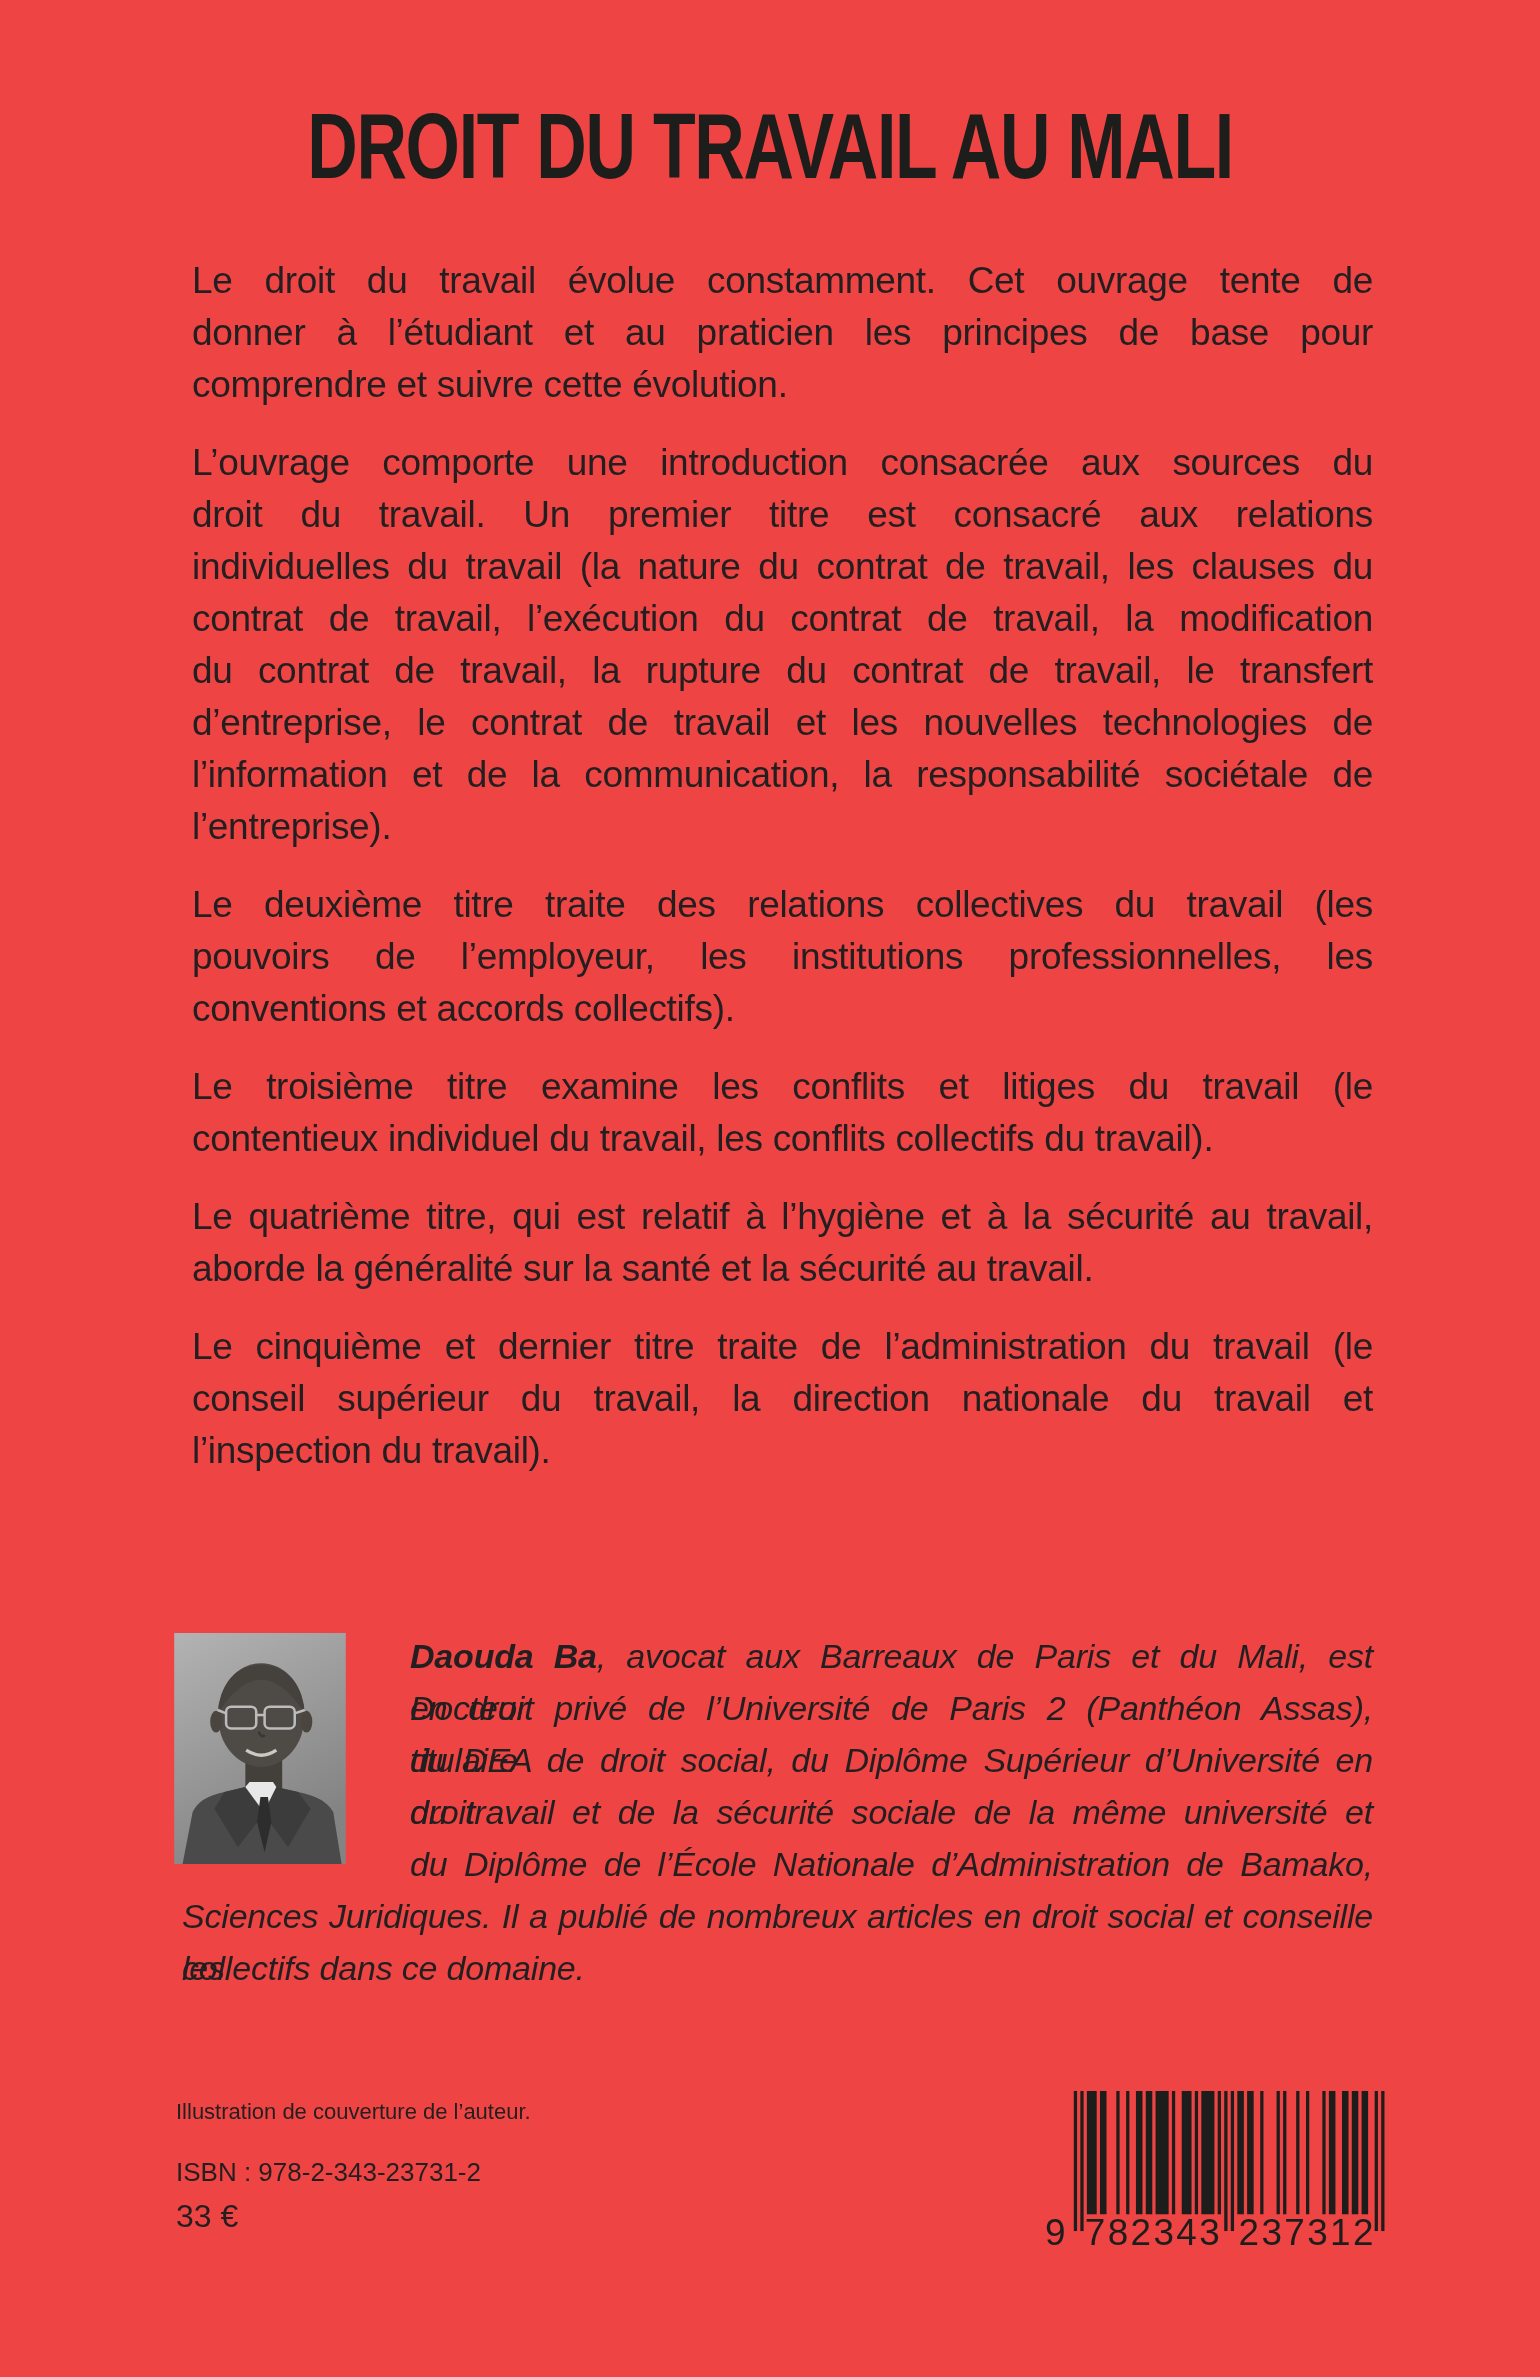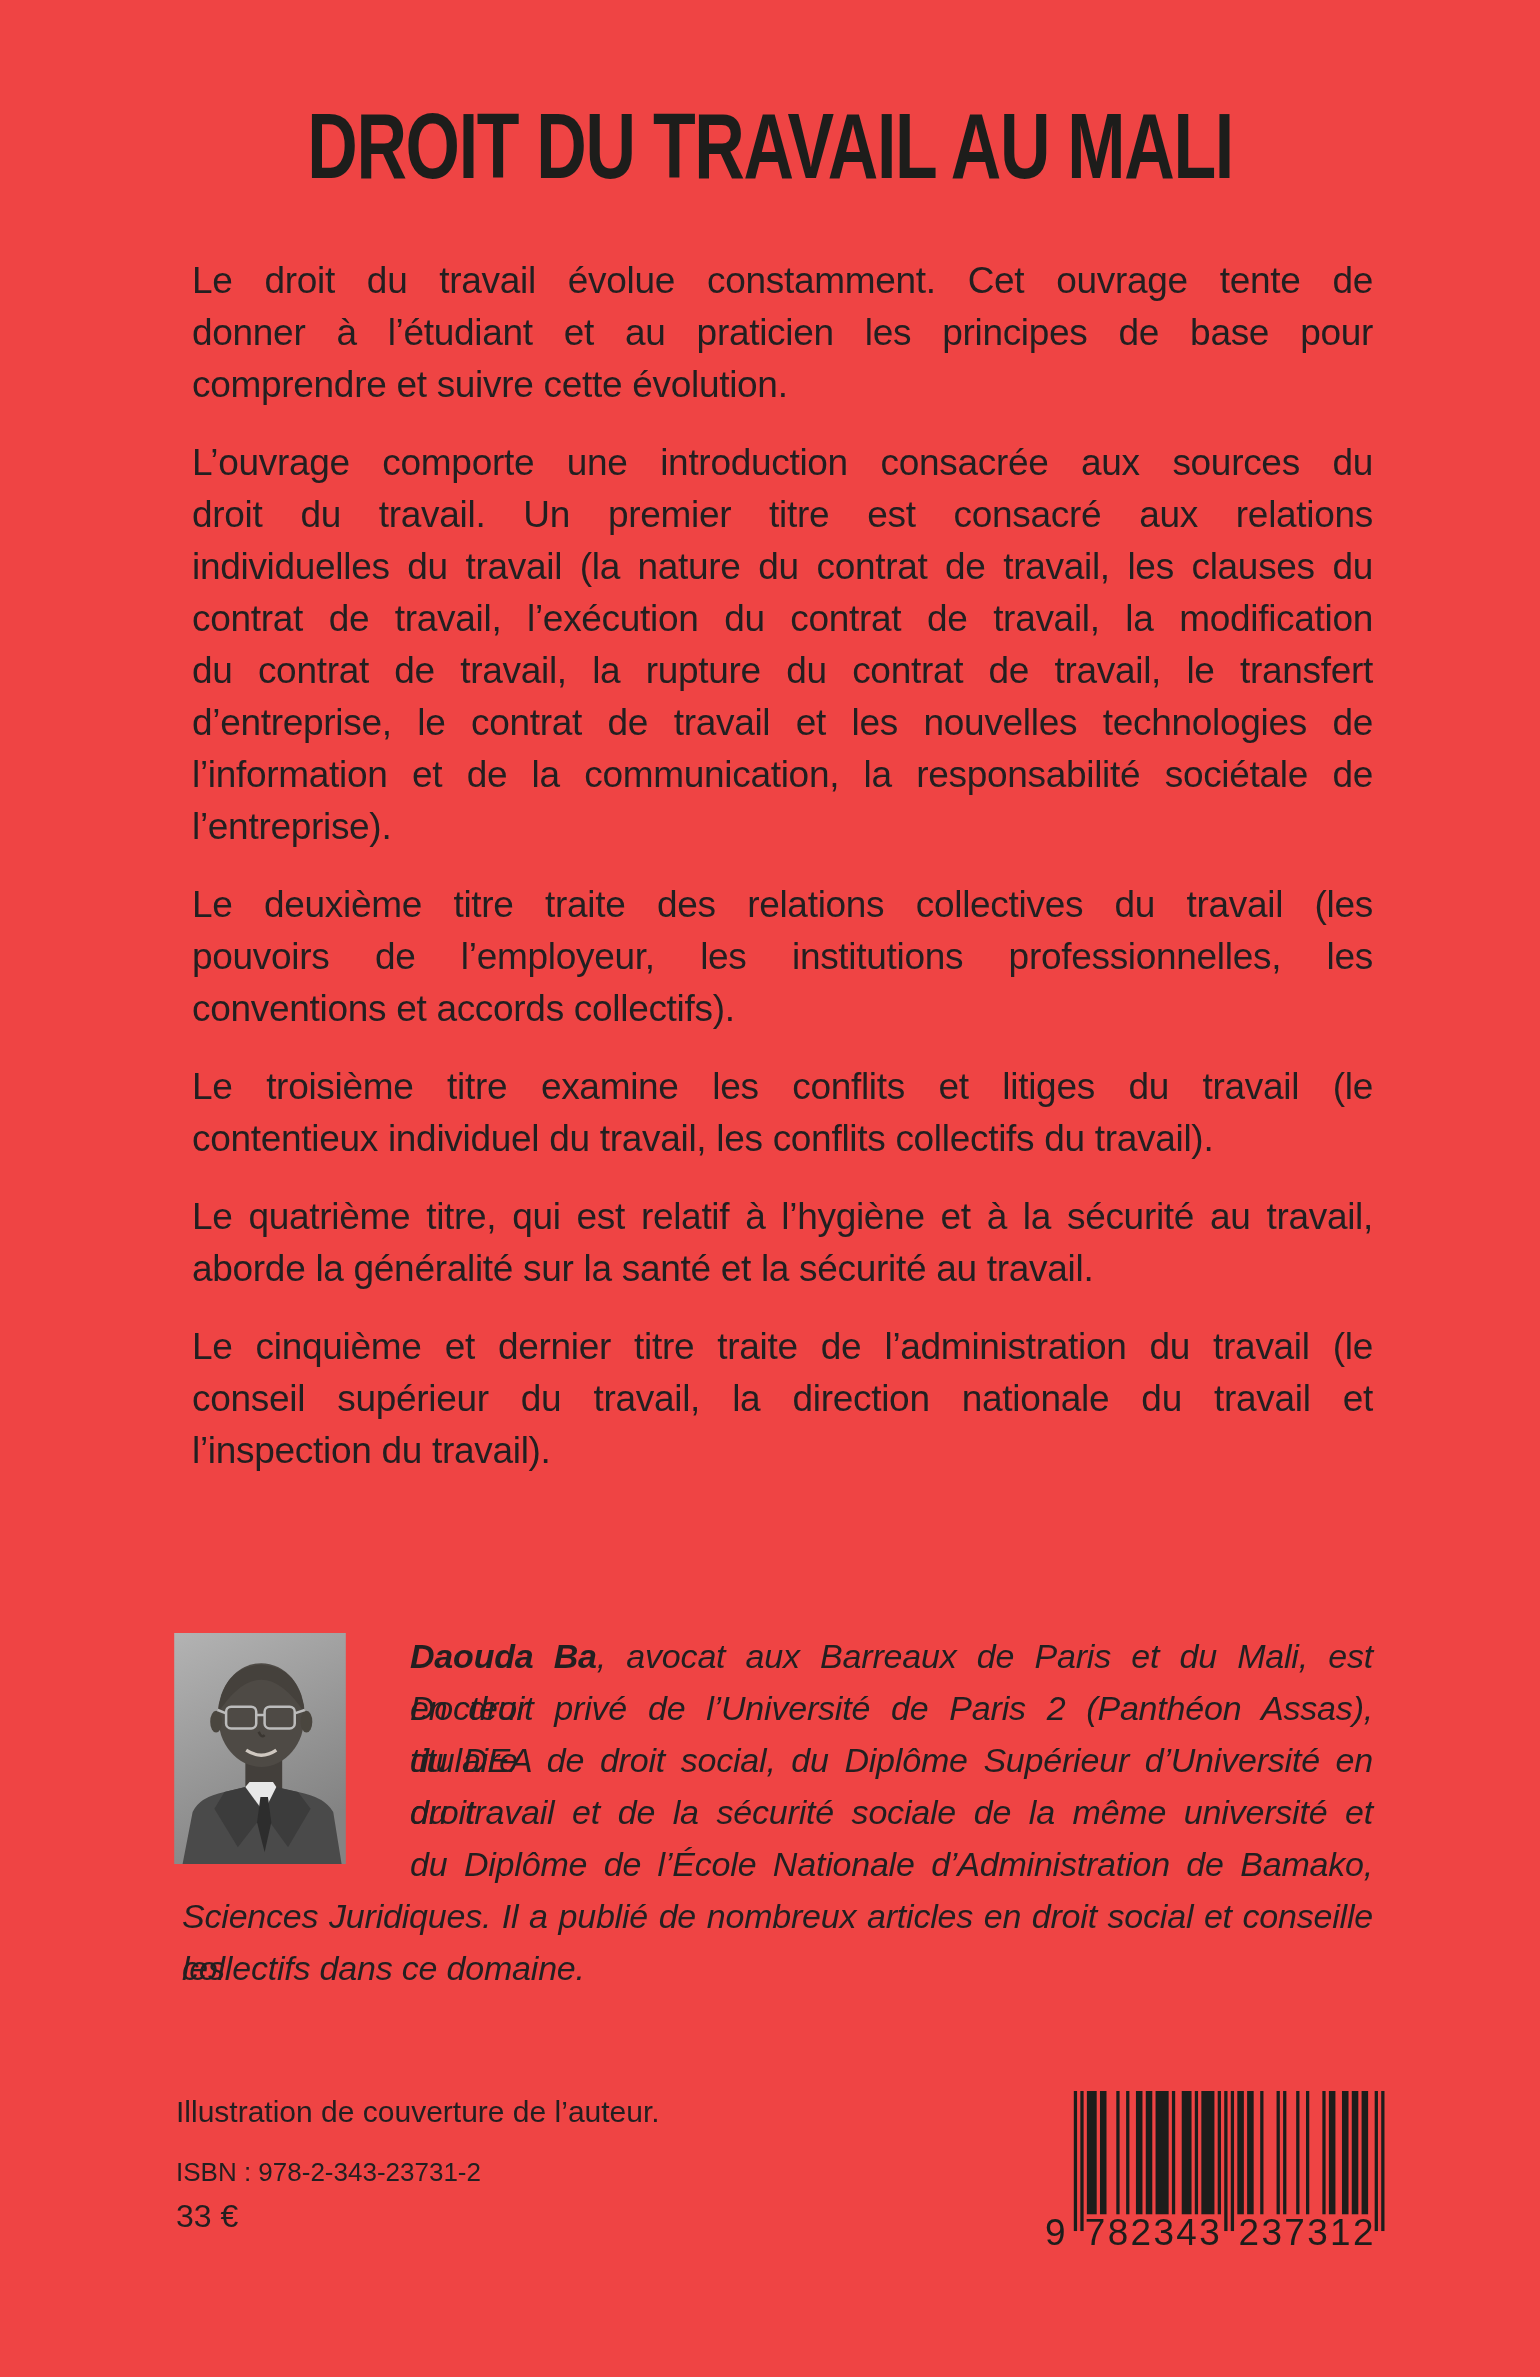--- a/index.html
+++ b/index.html
@@ -50,21 +50,21 @@
     font-style:italic;
     text-align:justify;text-align-last:justify;
     letter-spacing:-0.2px;
     padding-left:8px;
   }
   .bio-line.last{text-align-last:left;}
   .author-name{font-weight:bold;}
   
   .illu-note{
     position:absolute;left:176px;top:2095px;
-    font-size:30px;line-height:34px;
+    font-size:22px;line-height:34px;
   }
   .isbn{
     position:absolute;left:176px;top:2153px;
     font-size:26px;line-height:39px;
   }
   .price{
     position:absolute;left:176px;top:2194px;
     font-size:32px;line-height:45px;
   }
   .barcode{

